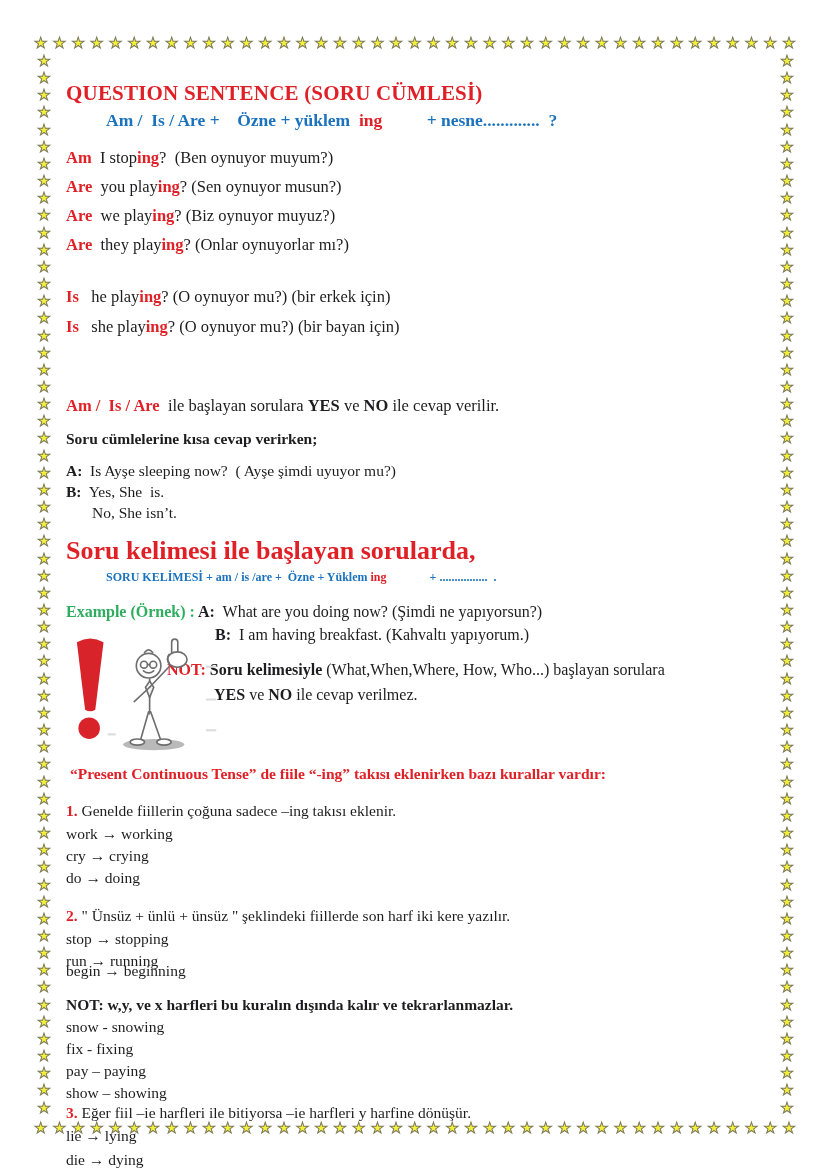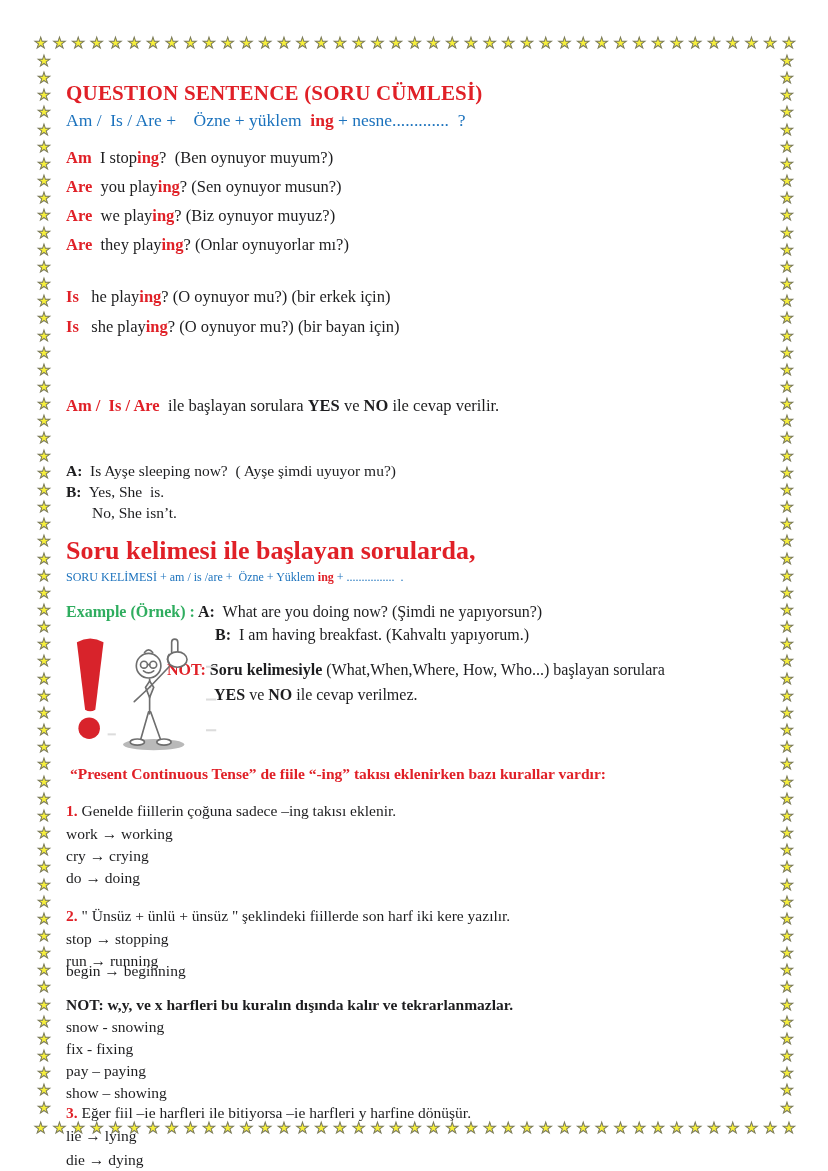--- a/index.html
+++ b/index.html
@@ -19,21 +19,21 @@
   .star{font-size:15px; line-height:1; color:var(--star-fill);
     -webkit-text-stroke:1px var(--star-stroke);
     text-shadow:0 0 0.5px var(--star-stroke);}
   .row-top{top:36px;} .row-bottom{top:1121px;}
   .col-left{left:36px; top:54px; height:1062px;}
   .col-right{left:779px; top:54px; height:1062px;}
   
   .line{position:absolute; left:66px; margin:0; white-space:pre-wrap;
     font-size:15.5px; line-height:1.3; color:var(--ink); z-index:1;}
   .red{color:var(--red); font-weight:700;}
-  .blue{color:var(--blue); font-weight:400;}
+  .blue{color:var(--blue); font-weight:700;margin-left:40px;}
   .green{color:var(--green); font-weight:700;}
   .b{font-weight:700;}
   .t-title{font-size:21px; font-weight:700; letter-spacing:0.2px;}
   .t-sub{font-size:17.5px;}
   .t-q{font-size:16.5px;}
   .t-head{font-size:26px;}
   .t-formula{font-size:12px;}
   .t-ex{font-size:16px;}
   .t-rules{font-size:15.5px;}
   .figure{position:absolute; left:62px; top:636px; z-index:1;}
@@ -262,20 +262,21 @@
   <p class="line t-sub" style="top:109px"><span class="blue">Am /  Is / Are +    Özne + yüklem  </span><span class="red">ing</span><span class="blue"> + nesne.............  ?</span></p>
 
   <p class="line t-q" style="top:147px"><span class="red">Am</span><span>  I stop</span><span class="red">ing</span><span>?  (Ben oynuyor muyum?)</span></p>
   <p class="line t-q" style="top:176px"><span class="red">Are</span><span>  you play</span><span class="red">ing</span><span>? (Sen oynuyor musun?)</span></p>
   <p class="line t-q" style="top:205px"><span class="red">Are</span><span>  we play</span><span class="red">ing</span><span>? (Biz oynuyor muyuz?)</span></p>
   <p class="line t-q" style="top:286px"><span class="red">Is</span><span>   he play</span><span class="red">ing</span><span>? (O oynuyor mu?) (bir erkek için)</span></p>
   <p class="line t-q" style="top:234px"><span class="red">Are</span><span>  they play</span><span class="red">ing</span><span>? (Onlar oynuyorlar mı?)</span></p>
   <p class="line t-q" style="top:316px"><span class="red">Is</span><span>   she play</span><span class="red">ing</span><span>? (O oynuyor mu?) (bir bayan için)</span></p>
 
   <p class="line t-q" style="top:395px"><span class="red">Am /  Is / Are</span><span>  ile başlayan sorulara </span><span class="b">YES</span><span> ve </span><span class="b">NO</span><span> ile cevap verilir.</span></p>
+  <p class="line" style="top:429px"><span class="b">Soru cümlelerine kısa cevap verirken;</span></p>
   <p class="line" style="top:461px"><span class="b">A:</span><span>  Is Ayşe sleeping now?  ( Ayşe şimdi uyuyor mu?)</span></p>
   <p class="line" style="top:482px"><span class="b">B:</span><span>  Yes, She  is.</span></p>
   <p class="line" style="top:503px; left:92px"><span>No, She isn’t.</span></p>
 
   <p class="line t-head" style="top:534px"><span class="red">Soru kelimesi ile başlayan sorularda,</span></p>
   <p class="line t-formula" style="top:570px"><span class="blue">SORU KELİMESİ + am / is /are +  Özne + Yüklem </span><span class="red">ing</span><span class="blue"> + ................  .</span></p>
   <p class="line t-ex" style="top:602px"><span class="green">Example (Örnek) : </span><span class="b">A:</span><span>  What are you doing now? (Şimdi ne yapıyorsun?)</span></p>
   <p class="line t-ex" style="top:625px; left:215px"><span class="b">B:</span><span>  I am having breakfast. (Kahvaltı yapıyorum.)</span></p>
   <p class="line t-ex" style="top:660px; left:167px"><span class="red">NOT: </span><span class="b">Soru kelimesiyle </span><span>(What,When,Where, How, Who...) başlayan sorulara</span></p>
   <p class="line t-ex" style="top:685px; left:214px"><span class="b">YES</span><span> ve </span><span class="b">NO</span><span> ile cevap verilmez.</span></p>

